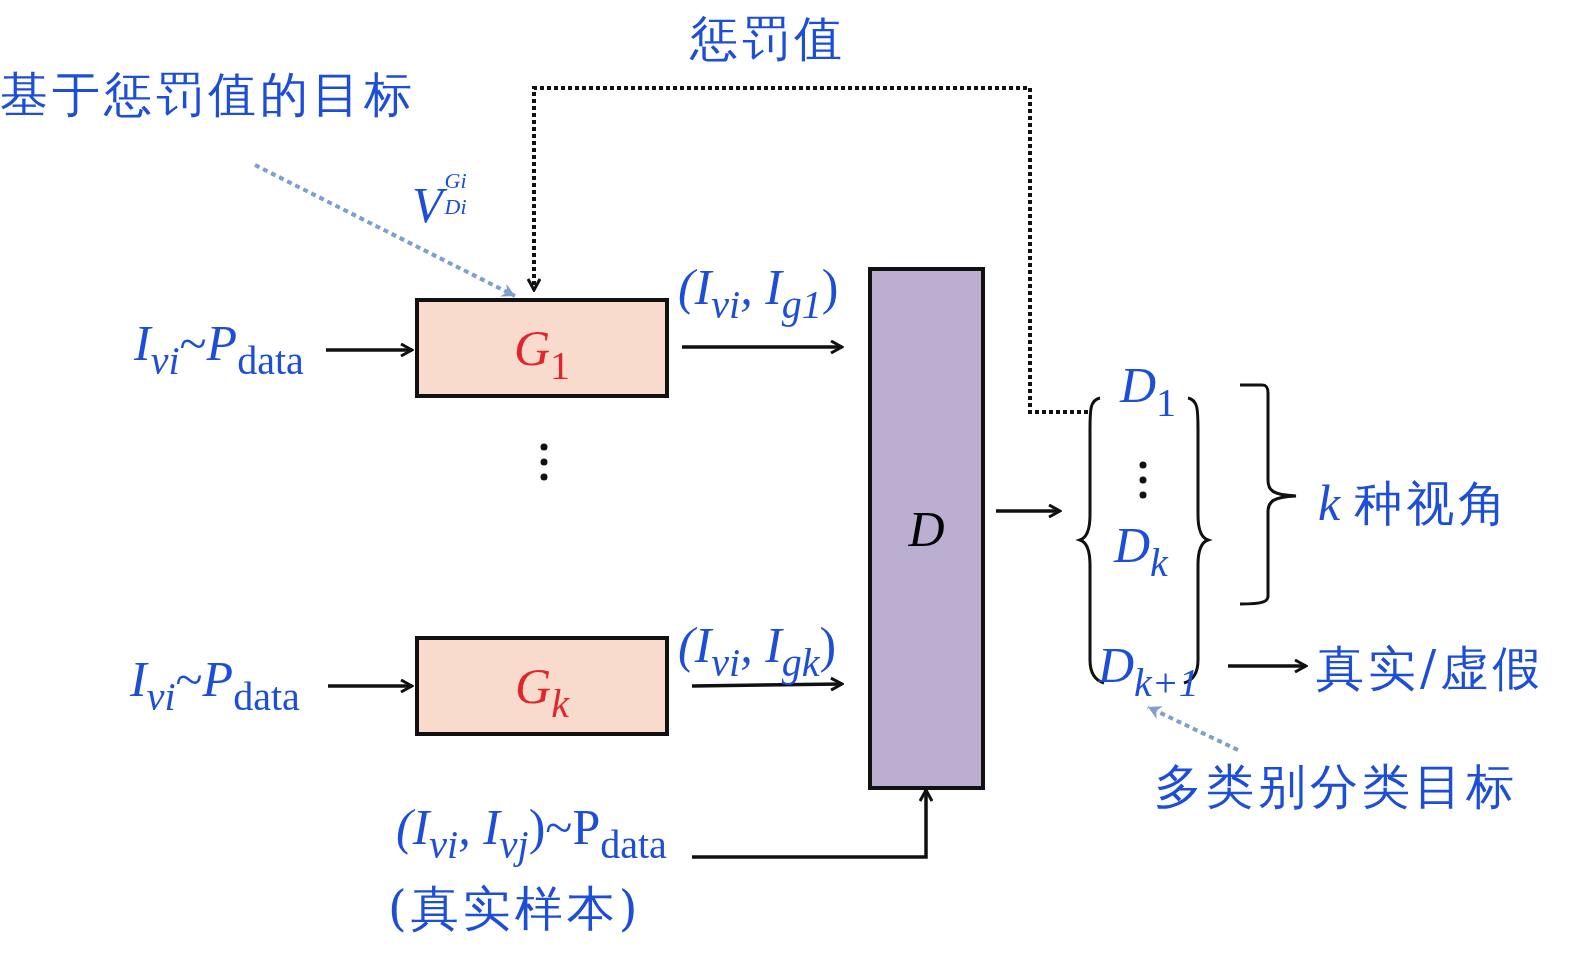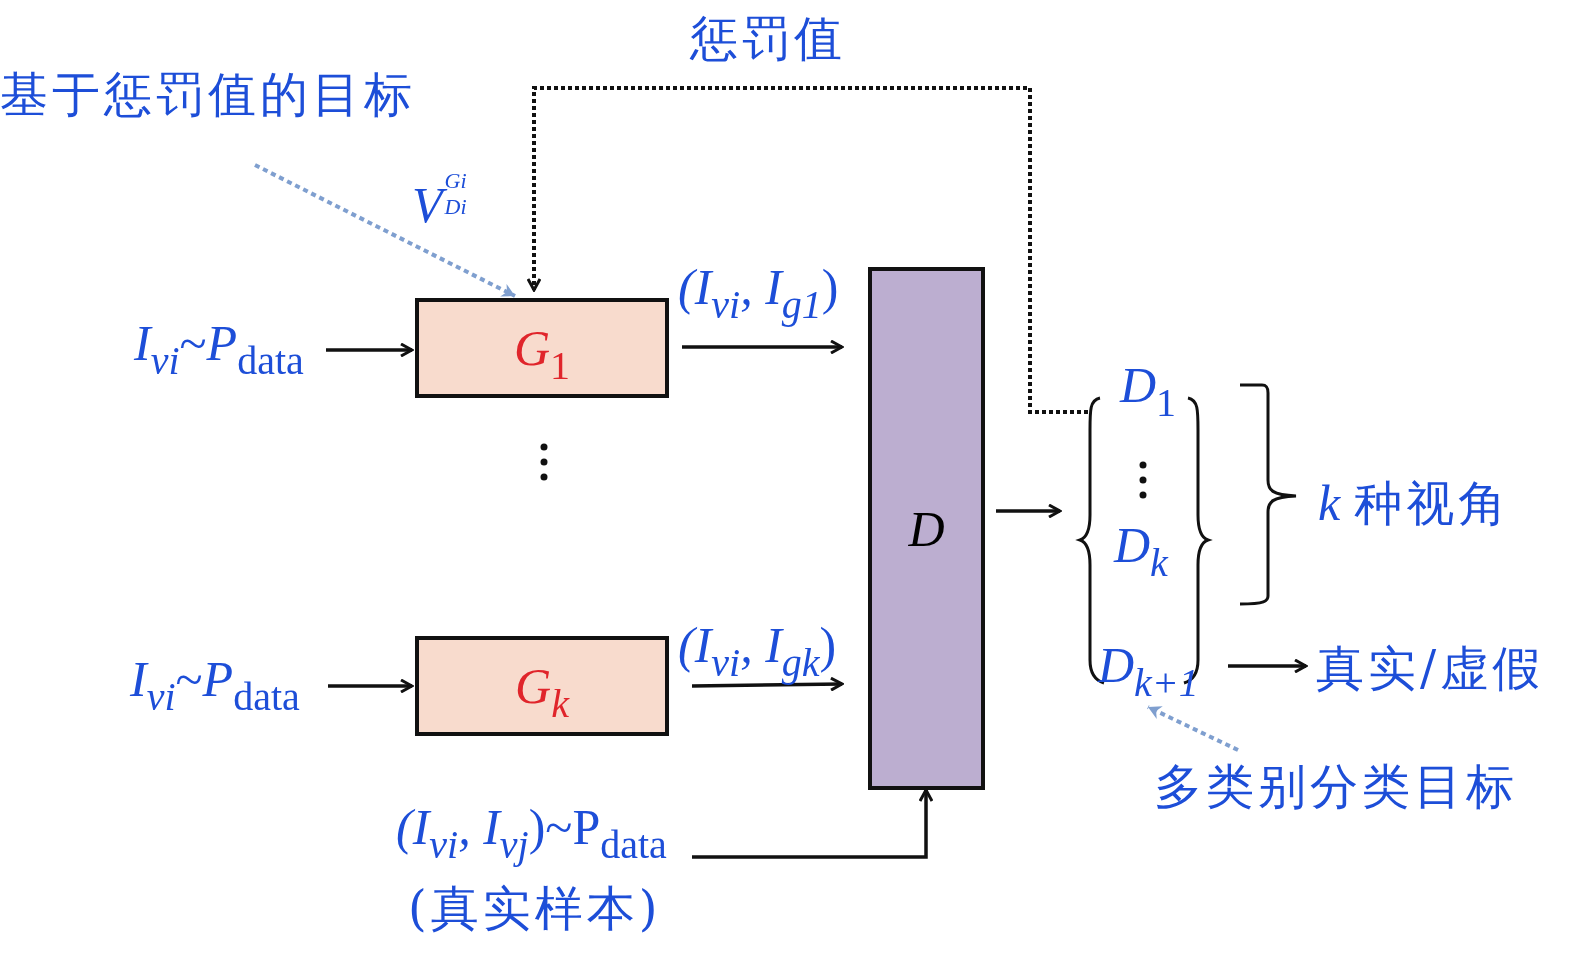--- a/index.html
+++ b/index.html
@@ -97,21 +97,21 @@
 <div class="lbl math" style="left:678px;top:262px;">
   <span class="it">(I</span><span class="sub it">vi</span><span class="it">, I</span><span class="sub it">g1</span><span>)</span>
 </div>
 <div class="lbl math" style="left:678px;top:620px;">
   <span class="it">(I</span><span class="sub it">vi</span><span class="it">, I</span><span class="sub it">gk</span><span>)</span>
 </div>
 
 <div class="lbl math" style="left:384px;top:802px;margin-left:12px;">
   <span class="it">(I</span><span class="sub it">vi</span><span class="it">, I</span><span class="sub it">vj</span><span>)~P</span><span class="sub">data</span>
 </div>
-<div class="lbl zh" style="left:408px;top:884px;">(真实样本)</div>
+<div class="lbl zh" style="left:388px;top:884px;">(真实样本)</div>
 
 <div class="lbl math it" style="left:1120px;top:360px;">
   <span>D</span><span class="sub rm">1</span>
 </div>
 <div class="lbl math it" style="left:1114px;top:520px;">
   <span>D</span><span class="sub">k</span>
 </div>
 <div class="lbl math it" style="left:1098px;top:640px;">
   <span>D</span><span class="sub">k+1</span>
 </div>

